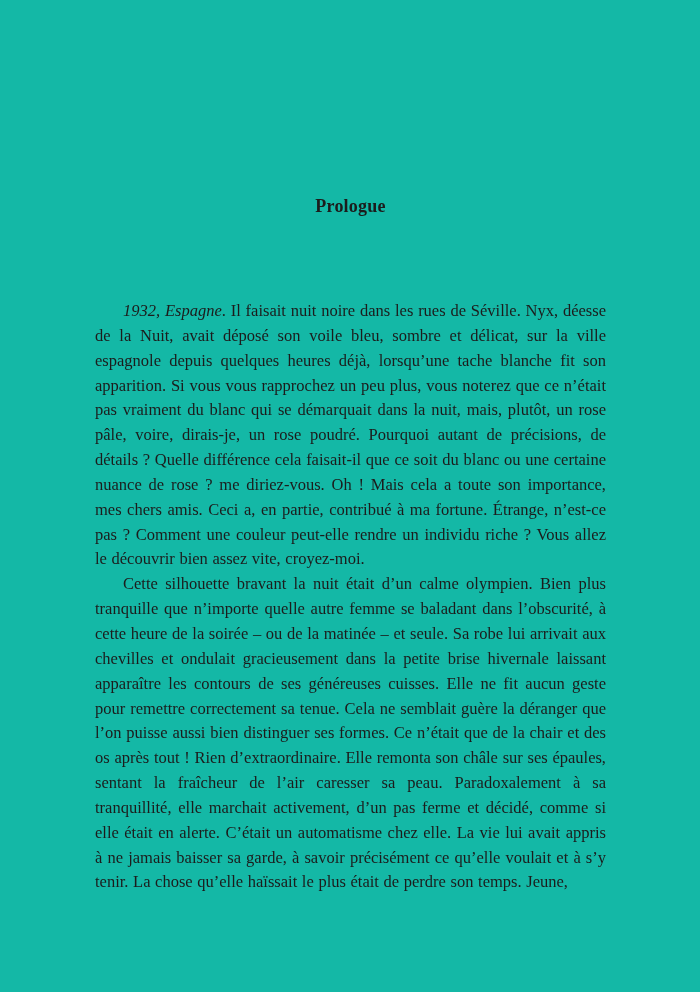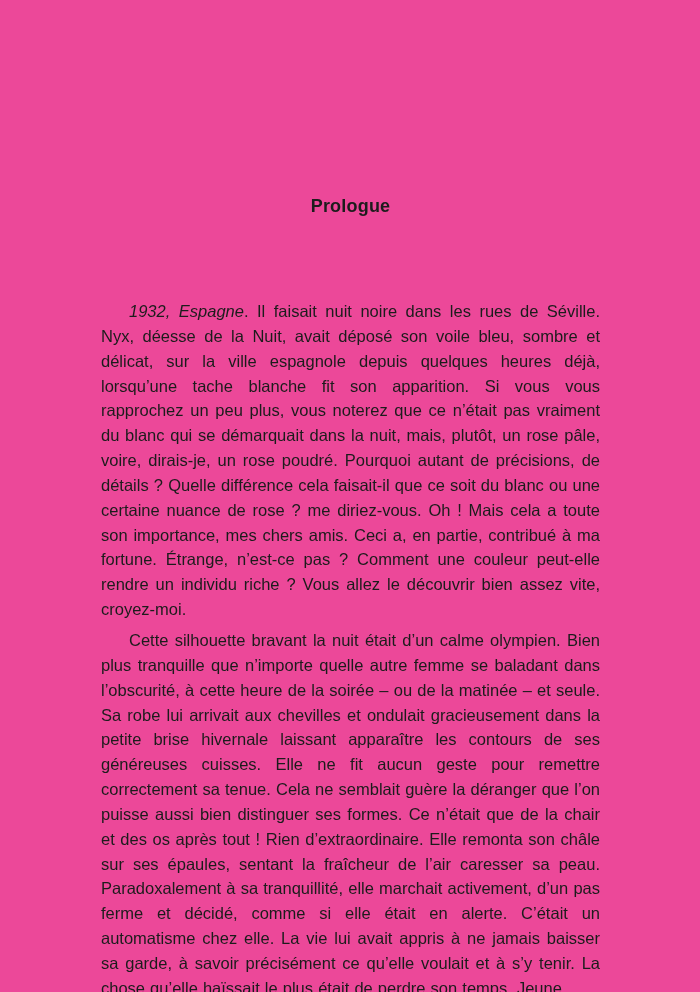--- a/index.html
+++ b/index.html
@@ -4,36 +4,36 @@
   <style>
     html, body {
       margin: 0;
       padding: 0;
       background: #ffffff;
     }
     .book-page {
       position: relative;
       width: 700px;
       height: 992px;
-      background: #ec4899;
+      background: #14b8a6;
       box-sizing: border-box;
       padding: 196px 94px 0 95px;
-      font-family: Liberation Sans, sans-serif;
+      font-family: Liberation Serif, serif;
       color: #1c1c1c;
       overflow: hidden;
     }
     .chapter-title {
       margin: 0 0 82px 0;
       text-align: center;
       font-size: 18px;
       font-weight: bold;
       letter-spacing: 0.2px;
     }
     .para {
-      margin: 6px;
+      margin: 0;
       text-align: justify;
       text-indent: 28px;
       font-size: 16.5px;
       line-height: 24.85px;
       word-spacing: 0.5px;
     }
     .para em {
       font-style: italic;
     }
   </style>

